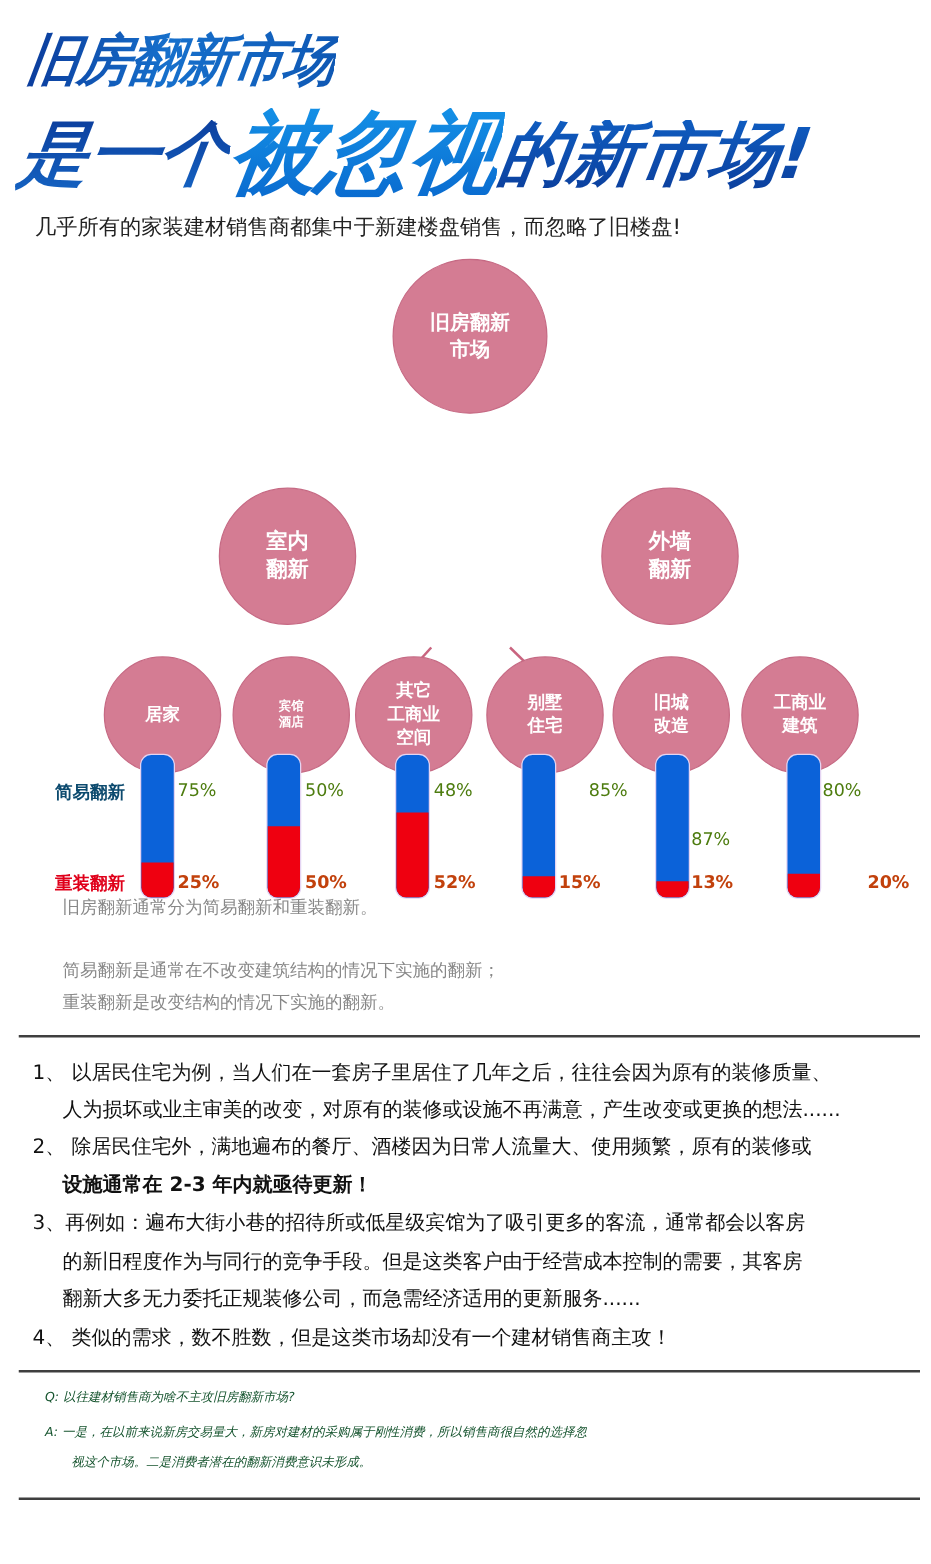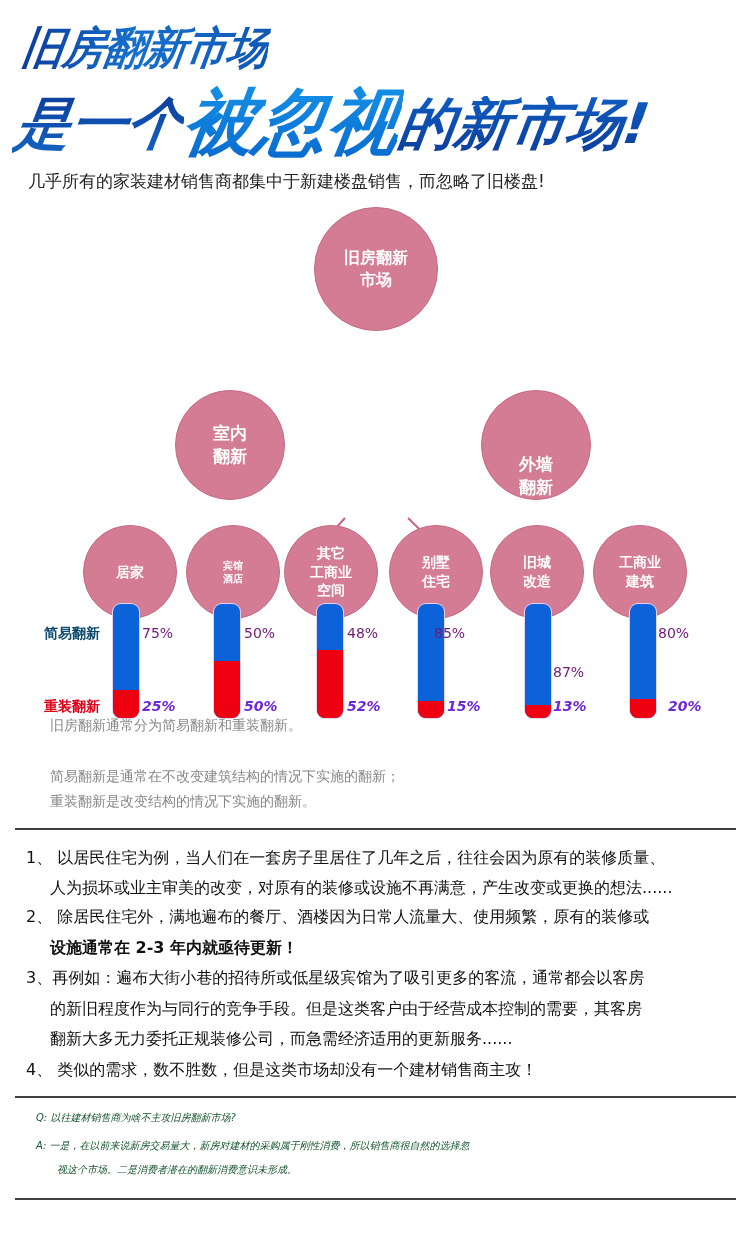--- a/index.html
+++ b/index.html
@@ -26,22 +26,22 @@
   svg.tree { position: absolute; left: 0; top: 200px; }
   .node { position: absolute; border-radius: 50%; background: #d47c93; border: 1.5px solid #c66a84;
     box-sizing: border-box; display: flex; align-items: center; justify-content: center; text-align: center;
     color: #fff; font-weight: bold; line-height: 1.35; }
   .node span { white-space: pre-line; }
 
   
   .bar { position: absolute; width: 26px; height: 114px; top: 604px; border-radius: 8px; overflow: hidden;
     background: #0b62d9; box-shadow: 0 0 0 1px #e4d4f2; }
   .bar .fill { position: absolute; left: 0; right: 0; bottom: 0; background: #ef0010; }
-  .pct-top { position: absolute; top: 625px; font-size: 14px; color: #701a75; }
-  .pct-bot { position: absolute; top: 698px; font-size: 14px; color: #6d28d9; font-weight: bold; font-style: italic; }
+  .pct-top { position: absolute; top: 625px; font-size: 14px; color: #4d7c0f; }
+  .pct-bot { position: absolute; top: 698px; font-size: 14px; color: #c2410c; font-weight: bold; }
   .legend-top { left: 44px; top: 625px; font-size: 14px; color: #0c4a6e; font-weight: bold; }
   .legend-bot { left: 44px; top: 698px; font-size: 14px; color: #e0001a; font-weight: bold; }
 
   .note { left: 50px; font-size: 14px; color: #888; white-space: nowrap; }
 
   .divider { left: 15px; width: 721px; height: 2px; background: #3f3f3f; }
 
   .para { left: 26px; font-size: 16px; color: #111; white-space: nowrap; line-height: 20px; }
   .para.indent { left: 50px; }
 
@@ -74,21 +74,21 @@
 
 <div class="node" style="left:314px; top:207px; width:124px; height:124px; font-size:16px;">
   <span>旧房翻新
 市场</span>
 </div>
 
 <div class="node" style="left:175px; top:390px; width:110px; height:110px; font-size:17px;">
   <span>室内
 翻新</span>
 </div>
-<div class="node" style="left:481px; top:390px; width:110px; height:110px; font-size:17px;align-items:flex-end;">
+<div class="node" style="left:481px; top:390px; width:110px; height:110px; font-size:17px;">
   <span>外墙
 翻新</span>
 </div>
 
 <div class="node" style="left:83px; top:525px; width:94px; height:94px; font-size:14px;">
   <span>居家</span>
 </div>
 <div class="node" style="left:186px; top:525px; width:94px; height:94px; font-size:10px;">
   <span>宾馆
 酒店</span>
@@ -128,34 +128,34 @@
 
 <div class="bar" style="left:317px;">
     <div class="fill" style="height:60%;"></div>
   </div>
 <div class="pct-top" style="left:347px;">48%</div>
 <div class="pct-bot" style="left:347px;">52%</div>
 
 <div class="bar" style="left:418px;">
     <div class="fill" style="height:15%;"></div>
   </div>
-<div class="pct-top" style="left:434px;">85%</div>
+<div class="pct-top" style="left:471px;">85%</div>
 <div class="pct-bot" style="left:447px;">15%</div>
 
 <div class="bar" style="left:525px;">
     <div class="fill" style="height:11%;"></div>
   </div>
 <div class="pct-top" style="left:553px;margin-top:39px;">87%</div>
 <div class="pct-bot" style="left:553px;">13%</div>
 
 <div class="bar" style="left:630px;">
     <div class="fill" style="height:17%;"></div>
   </div>
 <div class="pct-top" style="left:658px;">80%</div>
-<div class="pct-bot" style="left:668px;">20%</div>
+<div class="pct-bot" style="left:694px;">20%</div>
 
 <div class="abs note" style="top:717px;">旧房翻新通常分为简易翻新和重装翻新。</div>
 <div class="abs note" style="top:768px;">简易翻新是通常在不改变建筑结构的情况下实施的翻新；</div>
 <div class="abs note" style="top:793px;">重装翻新是改变结构的情况下实施的翻新。</div>
 
 <div class="abs divider" style="top:828px;"></div>
 
 <div class="abs para" style="top:848px;">1、 以居民住宅为例，当人们在一套房子里居住了几年之后，往往会因为原有的装修质量、</div>
 <div class="abs para indent" style="top:878px;">人为损坏或业主审美的改变，对原有的装修或设施不再满意，产生改变或更换的想法......</div>
 <div class="abs para" style="top:907px;">2、 除居民住宅外，满地遍布的餐厅、酒楼因为日常人流量大、使用频繁，原有的装修或</div>

